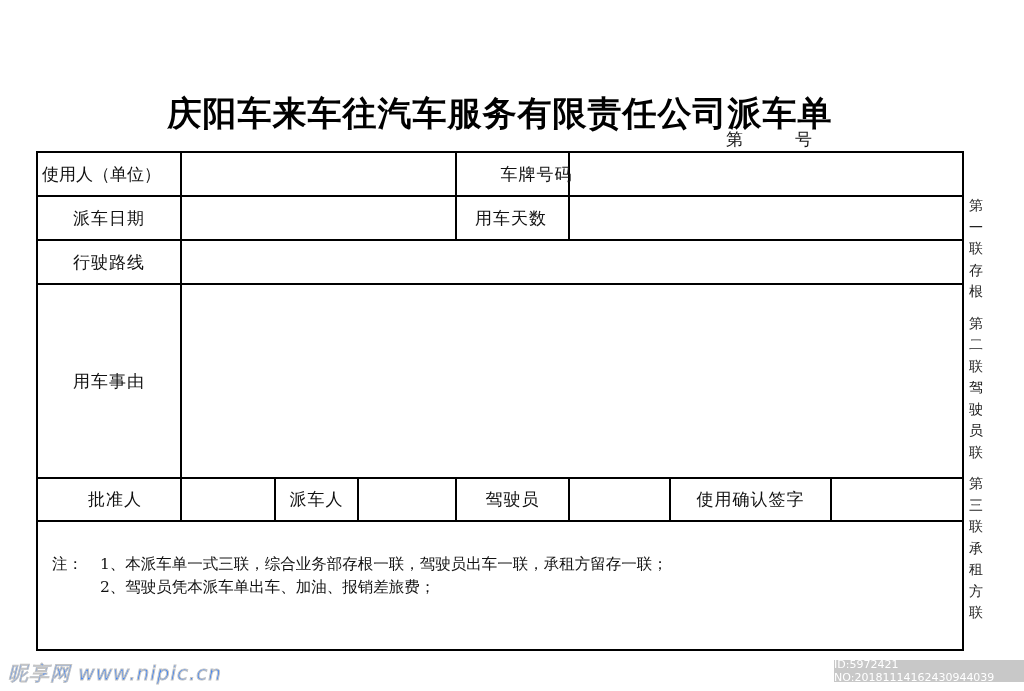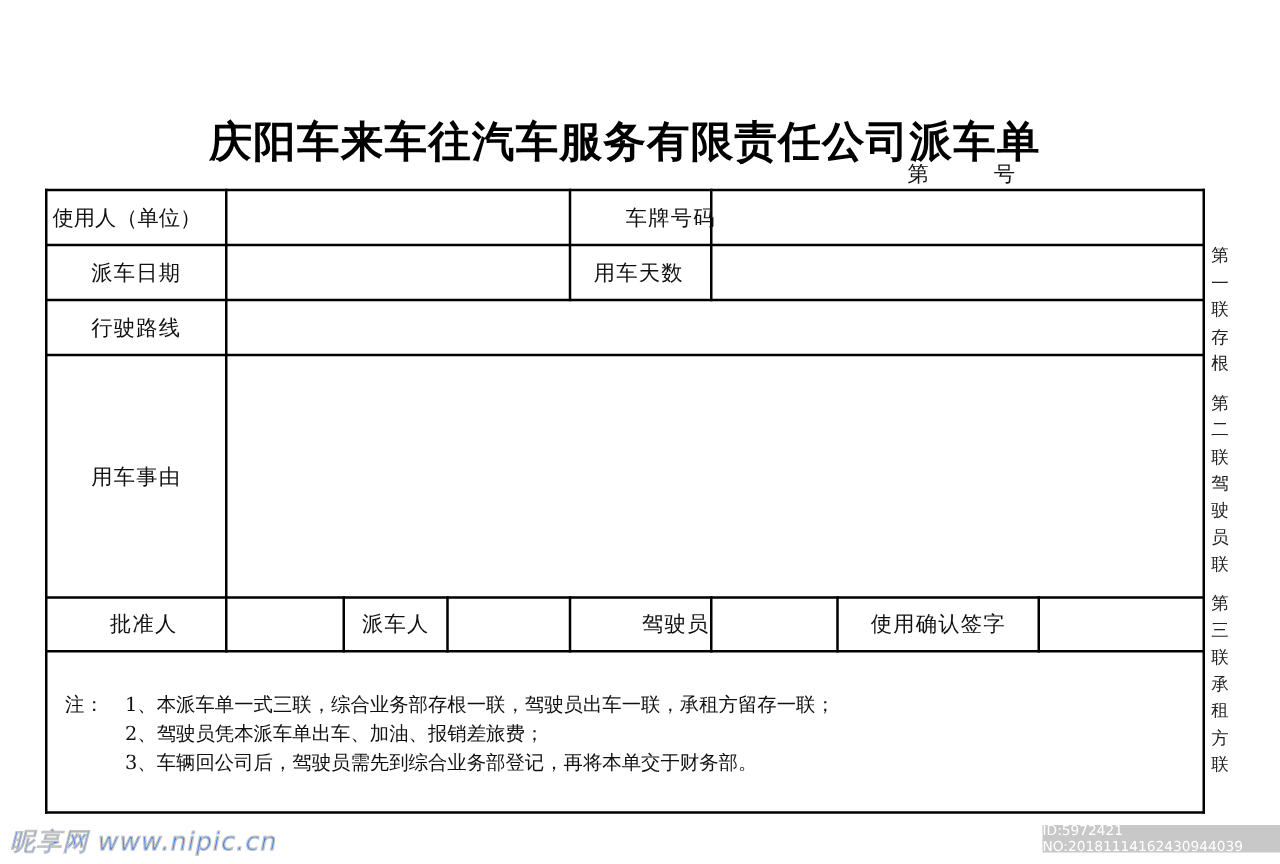--- a/index.html
+++ b/index.html
@@ -94,37 +94,33 @@
   <div class="cell" style="left:38px; top:241px; width:142px; height:42px;">行驶路线</div>
   <div class="cell input" style="left:182px; top:241px; width:780px; height:42px;"></div>
 
   <div class="cell" style="left:38px; top:285px; width:142px; height:192px;">用车事由</div>
   <div class="cell input" style="left:182px; top:285px; width:780px; height:192px;"></div>
 
   <div class="cell" style="left:38px; top:479px; width:154px; height:41px;">批准人</div>
   <div class="cell input" style="left:182px; top:479px; width:92px; height:41px;"></div>
   <div class="cell" style="left:276px; top:479px; width:81px; height:41px;">派车人</div>
   <div class="cell input" style="left:359px; top:479px; width:96px; height:41px;"></div>
-  <div class="cell" style="left:457px; top:479px; width:111px; height:41px;padding-left:28px;">驾驶员</div>
+  <div class="cell" style="left:457px; top:479px; width:111px; height:41px;">驾驶员</div>
   <div class="cell input" style="left:570px; top:479px; width:99px; height:41px;"></div>
   <div class="cell" style="left:671px; top:479px; width:159px; height:41px;">使用确认签字</div>
   <div class="cell input" style="left:832px; top:479px; width:130px; height:41px;"></div>
 
   <div class="notes">
     <div class="row">
       <span class="lead">注：</span>
       <span>1、本派车单一式三联，综合业务部存根一联，驾驶员出车一联，承租方留存一联；</span>
     </div>
     <div class="row">
       <span class="lead"></span>
       <span>2、驾驶员凭本派车单出车、加油、报销差旅费；</span>
-    </div>
-    <div class="row">
-      <span class="lead"></span>
-      <span>3、车辆回公司后，驾驶员需先到综合业务部登记，再将本单交于财务部。</span>
     </div>
   </div>
 </div>
 
 <div class="side" style="top:195px;">
   <div class="side-group">
     <span>第</span>
     <span>一</span>
     <span>联</span>
     <span>存</span>

